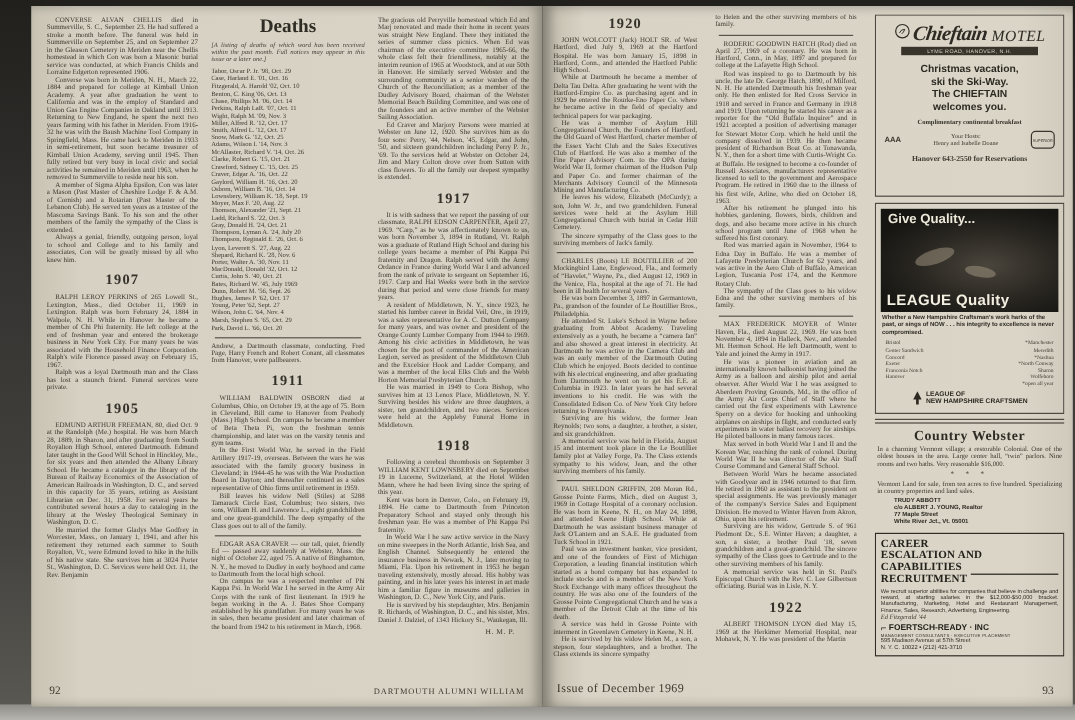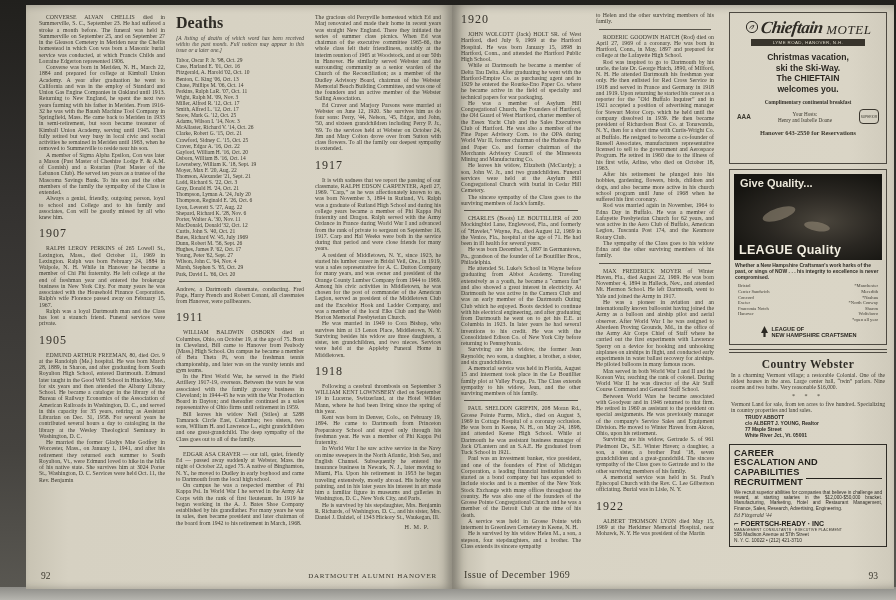--- a/index.html
+++ b/index.html
@@ -16,22 +16,22 @@
   .page.right .cols{left:9px;top:7px;right:7px;bottom:22px;justify-content:space-between}
   .col{overflow:hidden;height:100%}
   .c1{width:126px;margin-right:11px}
   .c2{width:128px;margin-right:11px}
   .c3{width:126px}
   .r1{width:120px}
   .r2{width:118px}
   .adcol{width:158px;display:flex;flex-direction:column;overflow:hidden}
   .p{font-size:5.8px;line-height:6.25px;text-align:justify;text-indent:7px;color:#3b382e}
   .noind{text-indent:0}
-  .year{font-size:12px;font-weight:normal;text-align:left;letter-spacing:1px;color:#34312a;margin:6px 0 4px}
-  .deaths-title{font-size:16px;font-weight:bold;color:#2f2c26;margin:0 0 3px}
+  .year{font-size:12px;font-weight:bold;text-align:center;letter-spacing:1px;color:#34312a;margin:6px 0 4px}
+  .deaths-title{font-size:16px;font-weight:bold;text-align:center;color:#2f2c26;margin:0 0 3px}
   .note{font-size:5.5px;line-height:6.1px;font-style:italic;text-align:justify;margin-bottom:4px;color:#44413a}
   .dlist .d{font-size:5.5px;line-height:6.1px;white-space:nowrap;overflow:hidden}
   .rule{border-top:1px solid #58544b;width:95%;margin:4px auto}
   .sig{font-size:6.2px;text-align:right;padding-right:12px;margin-top:3px;letter-spacing:.5px}
   .pgnum{position:absolute;bottom:8px;font-size:9.5px;color:#3b382e}
   .pg-left{left:15px}
   .pg-right{right:16px}
   .mag-footer{position:absolute;bottom:9px;right:15px;font-size:7px;letter-spacing:.8px;color:#3b382e}
   .issue-footer{position:absolute;bottom:9px;left:12px;font-size:10px;letter-spacing:.4px;color:#3b382e}
   
@@ -61,21 +61,21 @@
   .towns .tr{text-align:right}
   .league-org{display:flex;align-items:center;justify-content:center;margin-top:3px}
   .org-text{font-family:"Liberation Sans",sans-serif;font-weight:bold;font-size:5.6px;line-height:6.2px;margin-left:3px;color:#2c2923}
   .dblrule{height:4px;border-top:1px solid #4d4941;border-bottom:1px solid #4d4941;margin:4px 0}
   .country{padding:1px 2px}
   .country-title{font-size:11.5px;font-weight:bold;text-align:center;letter-spacing:.5px;color:#2f2c26;margin-bottom:2px}
   .country .p{font-size:5.6px;line-height:6.2px}
   .stars{text-align:center;font-size:6px;letter-spacing:4px;margin:2px 0}
   .contact{font-family:"Liberation Sans",sans-serif;font-weight:bold;font-size:5px;line-height:5.9px;margin-top:2px;padding-left:14px;color:#2e2b25}
   .career{margin-top:4px;border:1.5px solid #2f2c26;padding:4px 4px 3px}
-  .career-title{font-family:Liberation Sans, sans-serif;font-weight:bold;font-size:9.2px;line-height:9.8px;color:#23211c;letter-spacing:.2px}
+  .career-title{font-family:Liberation Serif, serif;font-weight:bold;font-size:9.2px;line-height:9.8px;color:#23211c;letter-spacing:.2px}
   .t4{display:flex;align-items:flex-start}
   .tl{flex:1;border-top:1.4px solid #23211c;margin-left:3px}
   .career-body{font-family:"Liberation Sans",sans-serif;font-size:4.7px;line-height:5.3px;margin-top:2px;color:#2e2b25;text-align:justify}
   .career-sig{font-style:italic;font-size:5.4px;margin-top:1px}
   .firm{display:flex;align-items:center;font-family:"Liberation Sans",sans-serif;font-weight:bold;font-size:7px;margin-top:1px;color:#23211c}
   .firm-glyph{font-size:8px;margin-right:2px}
   .firm-sub{font-family:"Liberation Sans",sans-serif;font-size:3.6px;letter-spacing:.2px;color:#35322b}
   .career-addr{font-family:"Liberation Sans",sans-serif;font-size:4.8px;line-height:5.6px;color:#2e2b25}
 </style>
 </head>
@@ -178,21 +178,21 @@
             <p class="p">Following a cerebral thrombosis on September 3 WILLIAM KENT LOWNSBERY died on September 19 in Lucerne, Switzerland, at the Hotel Wilden Mann, where he had been living since the spring of this year.</p>
             <p class="p">Kent was born in Denver, Colo., on February 19, 1894. He came to Dartmouth from Princeton Preparatory School and stayed only through his freshman year. He was a member of Phi Kappa Psi fraternity.</p>
             <p class="p">In World War I he saw active service in the Navy on mine sweepers in the North Atlantic, Irish Sea, and English Channel. Subsequently he entered the insurance business in Newark, N. J., later moving to Miami, Fla. Upon his retirement in 1953 he began traveling extensively, mostly abroad. His hobby was painting, and in his later years his interest in art made him a familiar figure in museums and galleries in Washington, D. C., New York City, and Paris.</p>
             <p class="p">He is survived by his stepdaughter, Mrs. Benjamin R. Richards, of Washington, D. C., and his sister, Mrs. Daniel J. Dalziel, of 1343 Hickory St., Waukegan, Ill.</p>
           </div>
         <div class="sig">H. M. P.</div>
       </div>
 
     </div>
     <div class="pgnum pg-left">92</div>
-    <div class="mag-footer">DARTMOUTH ALUMNI HANOVER</div>
+    <div class="mag-footer">DARTMOUTH ALUMNI WILLIAM</div>
   </div>
 
   <div class="page right">
     <div class="cols">
 
       <div class="col r1">
         <h2 class="year" style="margin-top:0">1920</h2>
         <div>
             <p class="p">JOHN WOLCOTT (Jack) HOLT SR. of West Hartford, died July 9, 1969 at the Hartford Hospital. He was born January 15, 1898 in Hartford, Conn., and attended the Hartford Public High School.</p>
             <p class="p">While at Dartmouth he became a member of Delta Tau Delta. After graduating he went with the Hartford-Empire Co. as purchasing agent and in 1929 he entered the Rourke-Eno Paper Co. where he became active in the field of specialty and technical papers for war packaging.</p>

